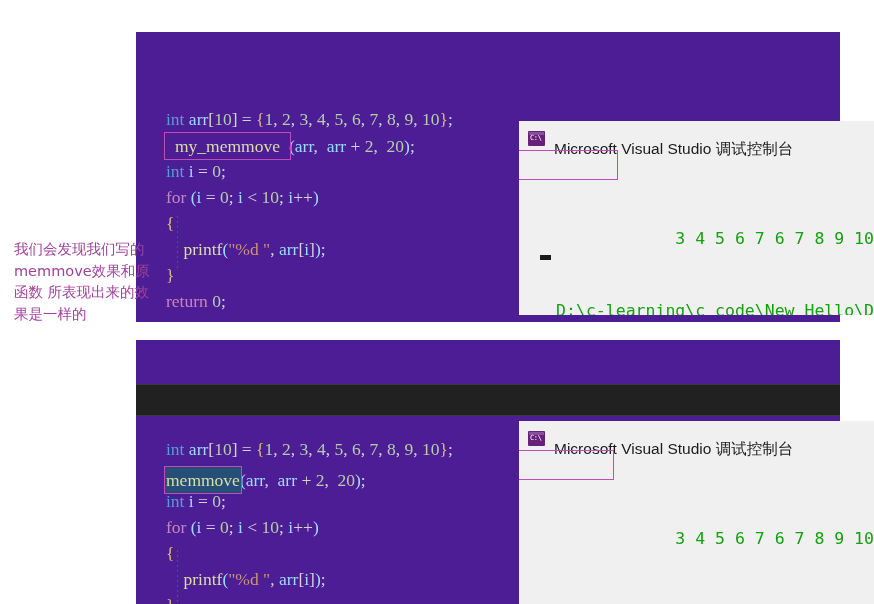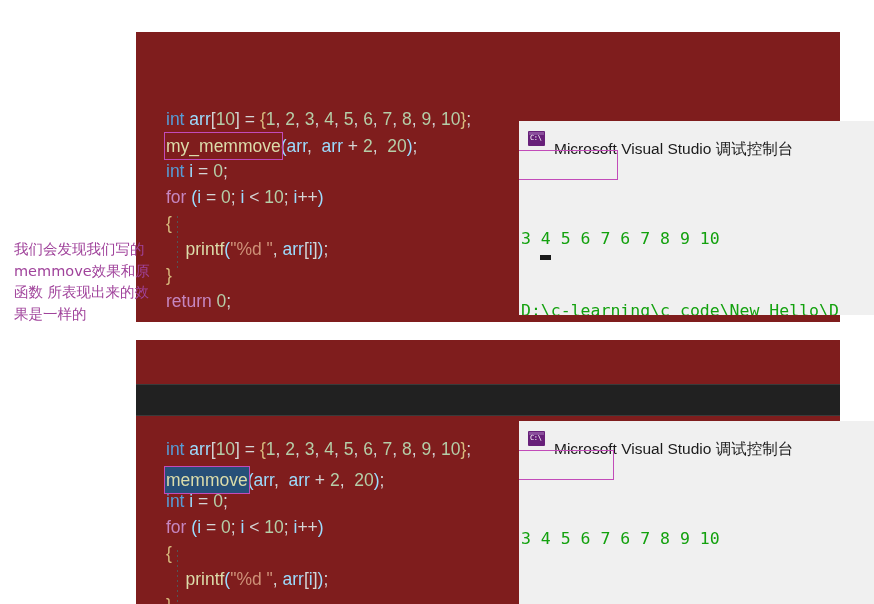--- a/index.html
+++ b/index.html
@@ -25,23 +25,23 @@
     font-family: "DejaVu Sans", sans-serif;
     font-size: 14.5px;
     line-height: 21.5px;
     letter-spacing: 0px;
     z-index: 4;
   }
 
   
   .code-pane {
     position: absolute;
-    background: #7f1d1d;
-    overflow: hidden;
-    font-family: Liberation Sans, sans-serif;
+    background: #4c1d95;
+    overflow: hidden;
+    font-family: Liberation Serif, serif;
     font-size: 17.5px;
     line-height: 26px;
     white-space: pre;
     z-index: 1;
   }
   #code-pane-1 {
     left: 136px;
     top: 32px;
     width: 704px;
     height: 290px;
@@ -72,21 +72,21 @@
   .t-str     { color: #ce9178; }   
   .t-punc    { color: #d4d4d4; }
   .t-brace   { color: #d7ba7d; }
   .t-op      { color: #d4d4d4; }
 
   
   .fn-box {
     display: inline-block;
     box-sizing: border-box;
     border: 1.6px solid #c24bb9;
-    padding: 0 1px;
+    padding: 0 10px;
     margin: 0 -2px;
     position: relative;
   }
   .fn-box-sel {
     display: inline-block;
     box-sizing: border-box;
     border: 1.6px solid #c24bb9;
     background: #264f78;
     padding: 0 1px;
     margin: 4px -2px;
@@ -177,20 +177,21 @@
     white-space: nowrap;
     margin-top: 22px;
   }
   .console-body {
     position: relative;
     padding-left: 2px;
     font-size: 16.5px;
     line-height: 24px;
     color: #13a10e;
     white-space: pre;
+    text-align: right;
   }
   .console-body .row { height: 24px; }
   .out-box {
     position: absolute;
     border: 1.6px solid #c24bb9;
     box-sizing: border-box;
     z-index: 2;
     pointer-events: none;
   }
   #out-box-1 { left: -12px; top: -5px; width: 111px; height: 30px; }

